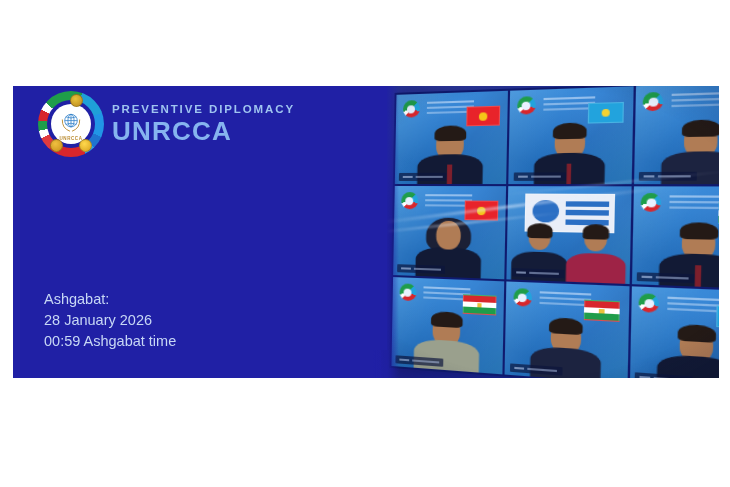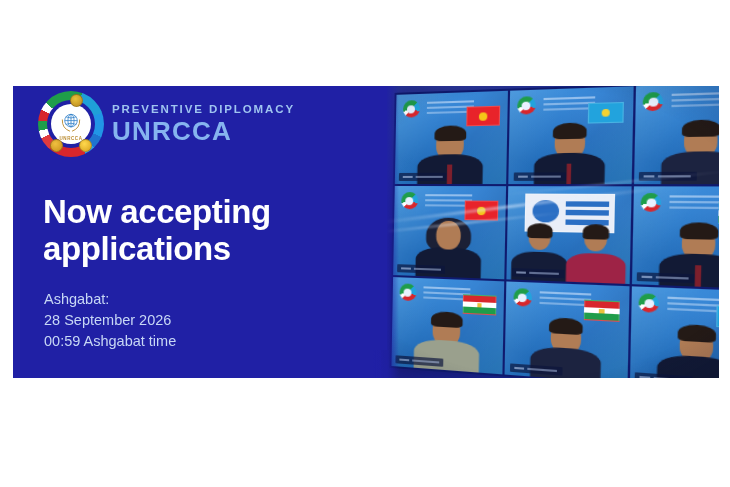--- a/index.html
+++ b/index.html
@@ -541,25 +541,21 @@
         <div class="pin pin-red"></div>
         <div class="pin pin-blue"></div>
         <div class="pin pin-green"></div>
       </div>
       <div class="logo-text">
         <div class="t1">PREVENTIVE  DIPLOMACY</div>
         <div class="t2">UNRCCA</div>
       </div>
     </div>
 
-    <div class="headline">
-      <div>Now accepting</div>
-      <div>applications</div>
-    </div>
 
     <div class="deadline">
       <div>Ashgabat:</div>
-      <div>28 September 2026</div>
+      <div>28 January 2026</div>
       <div>00:59 Ashgabat time</div>
     </div>
 
   </div>
 </div>
 
 </body></html>

